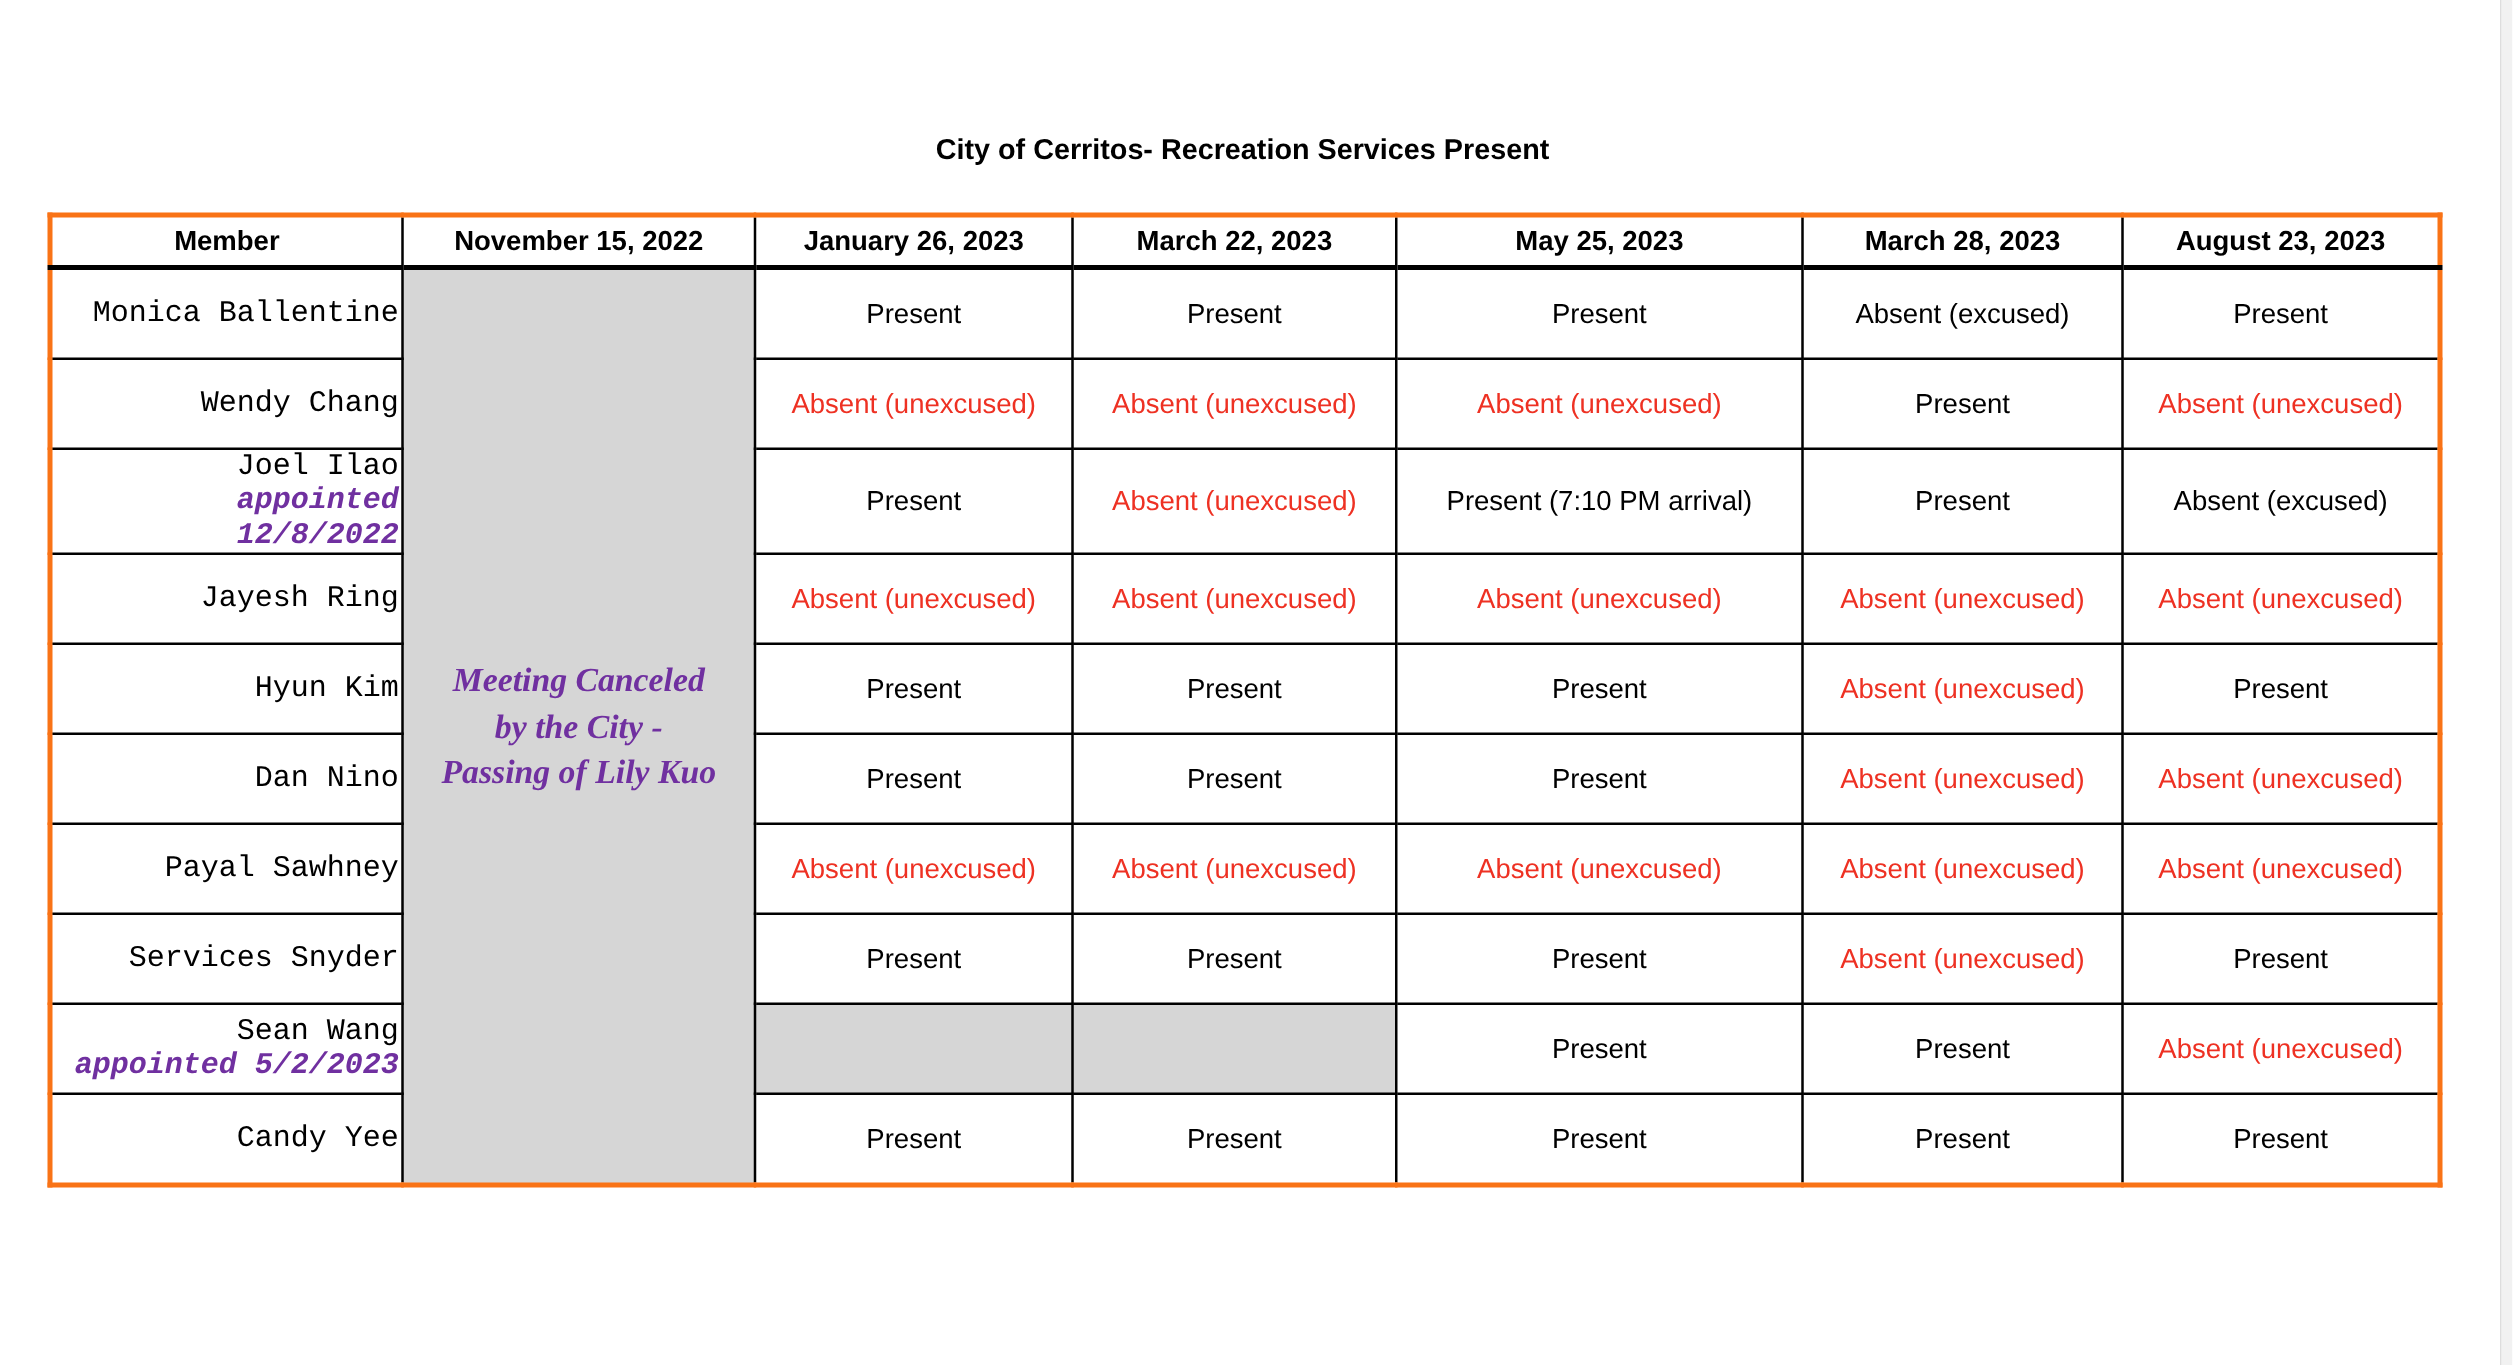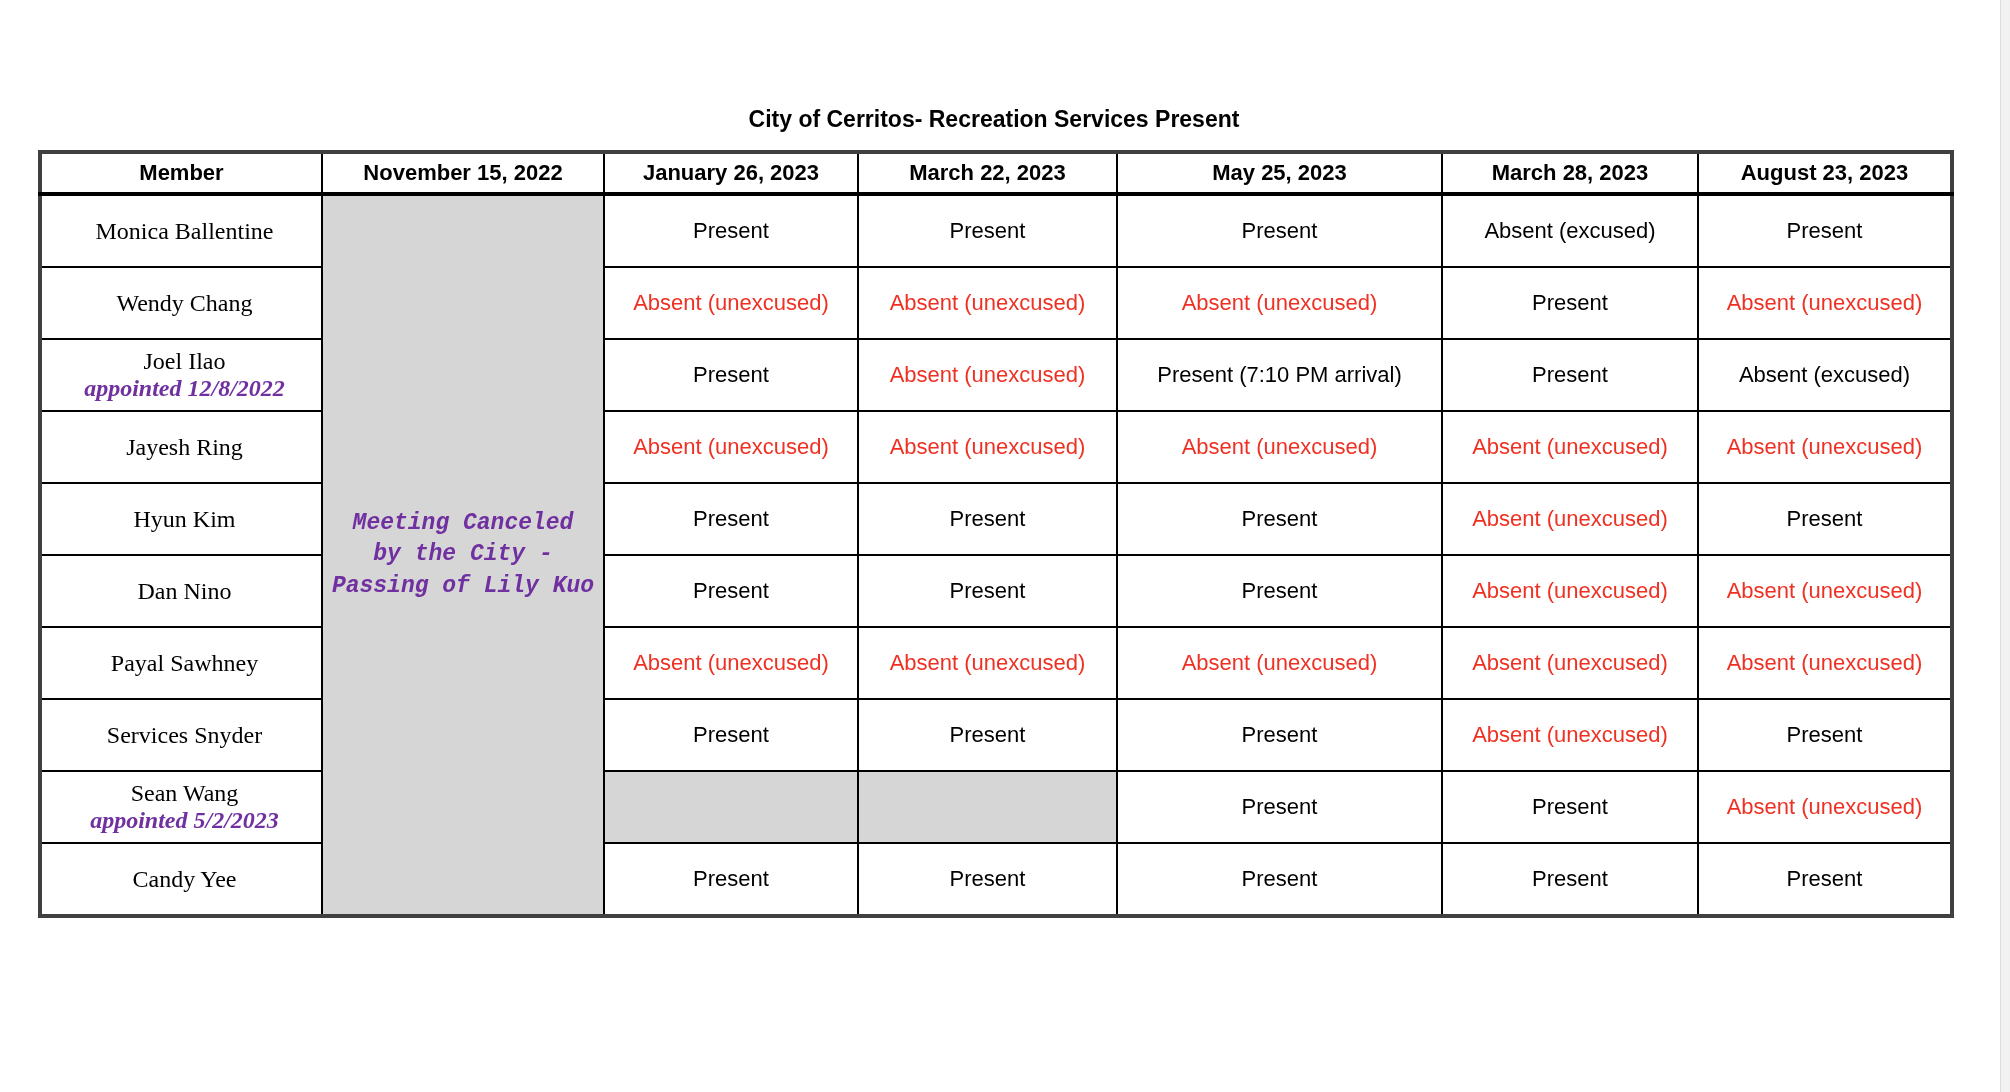--- a/index.html
+++ b/index.html
@@ -21,22 +21,22 @@
     width:1912px;
     text-align:center;
   }
   .title-line1 { font-size:23px; font-weight:bold; color:#000; }
   .title-line2 { font-size:29px; font-weight:bold; color:#000; margin-top:7px; }
 
   table.attendance {
     border-collapse:collapse;
     table-layout:fixed;
     width:1912px;
-    margin:17px 0 0 38px;
-    border:4px solid #404040;
+    margin:37px 0 0 38px;
+    border:4px solid #f97316;
   }
   th {
     border:2px solid #000;
     border-bottom:4px solid #000;
     height:38px;
     font-size:22px;
     font-weight:bold;
     text-align:center;
     padding:0 2px;
     background:#fff;
@@ -46,39 +46,39 @@
     border:2px solid #000;
     height:70px;
     font-size:22px;
     text-align:center;
     vertical-align:middle;
     padding:0 2px;
     background:#fff;
     color:#000;
   }
   td.member {
-    text-align:center;
+    text-align:right;
     padding-left:8px;
-    font-family:Liberation Serif, serif;
+    font-family:Liberation Mono, monospace;
     font-size:24px;
   }
   td.member .note {
     color:var(--purple,#7030a0);
     font-size:24px;
     font-weight:bold;
     font-style:italic;
     line-height:1.15;
   }
   td.canceled {
     background:var(--gray,#d6d6d6);
     color:var(--purple,#7030a0);
-    font-family:Liberation Mono, monospace;
+    font-family:Liberation Serif, serif;
     font-weight:bold;
     font-style:italic;
-    font-size:23px;
+    font-size:27px;
     line-height:1.35;
   }
   td.gray { background:var(--gray,#d6d6d6); }
   td.absent-unexcused { color:var(--red,#ee3123); }
 </style>
 </head>
 <body>
 
 <div class="titles">
   <div class="title-line1">City of Cerritos- Recreation Services Present</div>

